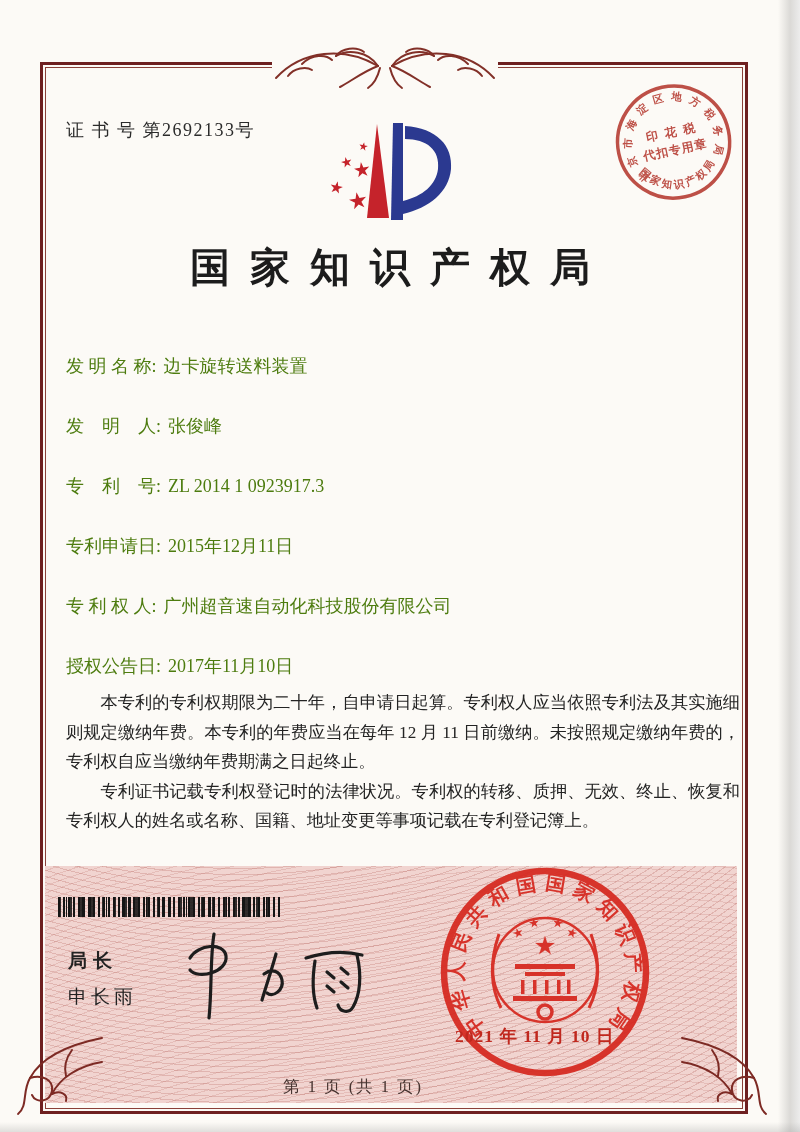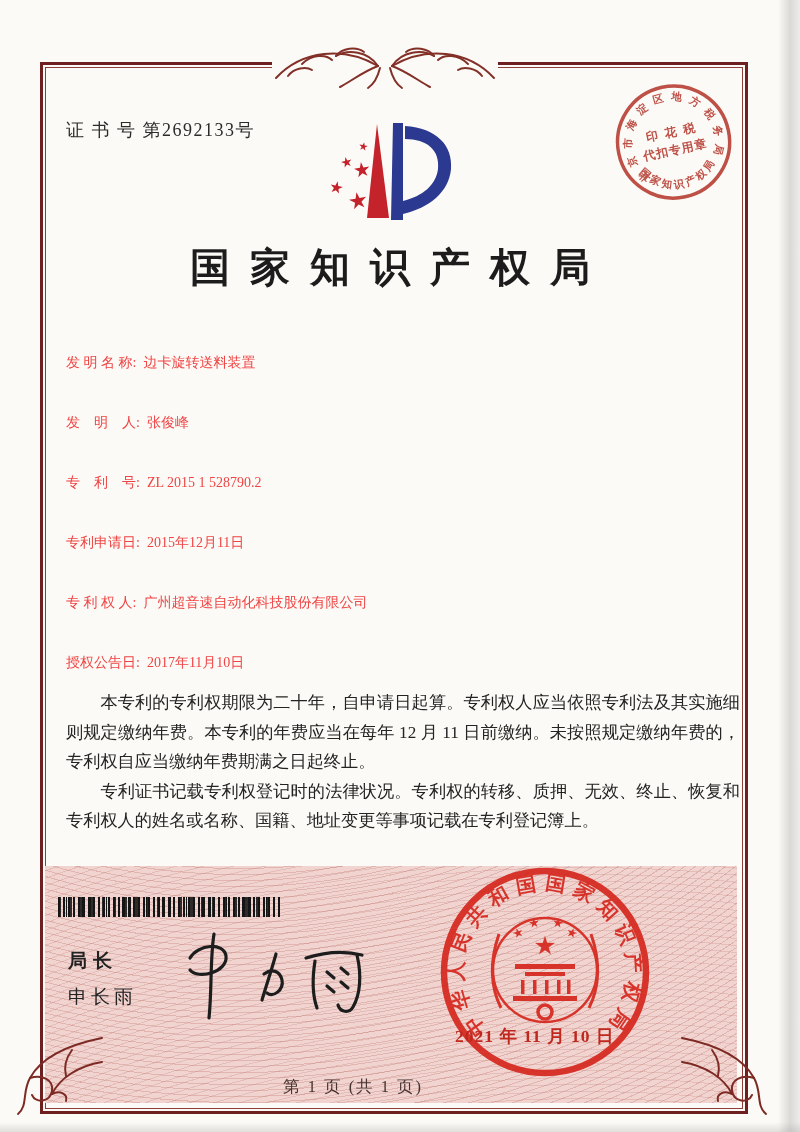--- a/index.html
+++ b/index.html
@@ -20,21 +20,21 @@
       repeating-radial-gradient(circle at 28% -640px, rgba(186,107,100,.30) 0 1px, rgba(0,0,0,0) 1px 6px),
       repeating-radial-gradient(circle at 78% 1500px, rgba(186,107,100,.22) 0 1px, rgba(0,0,0,0) 1px 7px);}
   
   .ornament-top{position:absolute;left:272px;top:42px;width:226px;height:50px;background:#fcfaf6;z-index:3;}
   .ornament-corner{position:absolute;z-index:3;}
   .flourish{stroke:#823028;fill:none;stroke-width:2;stroke-linecap:round;}
   
   .certnum{position:absolute;left:66px;top:118px;font-size:18px;letter-spacing:1.5px;color:#2b2b2b;z-index:4;}
   .title{position:absolute;left:0;top:240px;width:760px;text-align:center;font-size:40px;font-weight:bold;
     letter-spacing:20px;padding-left:20px;color:#1c1c1c;z-index:4;}
-  .field{position:absolute;left:66px;font-size:14px;color:#ef4444;z-index:4;white-space:nowrap;}
+  .field{position:absolute;left:66px;font-size:18px;color:#4d7c0f;z-index:4;white-space:nowrap;}
   .field .val{margin-left:7px;}
   .bodytext{position:absolute;left:66px;top:688px;width:674px;z-index:4;color:#232323;}
   .bodytext p{margin:0;font-size:17.2px;line-height:29.5px;text-align:justify;text-indent:2em;}
   .barcode{position:absolute;left:58px;top:897px;width:222px;height:20px;z-index:4;
     background:
       repeating-linear-gradient(90deg,#151515 0 2px,rgba(0,0,0,0) 2px 5px),
       repeating-linear-gradient(90deg,#151515 0 1px,rgba(0,0,0,0) 1px 8px),
       repeating-linear-gradient(90deg,rgba(15,15,15,.85) 0 3px,rgba(0,0,0,0) 3px 11px);}
   .director-title{position:absolute;left:68px;top:948px;font-size:19px;letter-spacing:6px;color:#222;z-index:4;font-weight:bold;}
   .director-name{position:absolute;left:68px;top:984px;font-size:19px;letter-spacing:4px;color:#222;z-index:4;}
@@ -149,21 +149,21 @@
 
   <div class="title">国家知识产权局</div>
 
   <div class="field" style="top:354px;">
     <span>发 明 名 称:</span><span class="val">边卡旋转送料装置</span>
   </div>
   <div class="field" style="top:414px;">
     <span>发　明　人:</span><span class="val">张俊峰</span>
   </div>
   <div class="field" style="top:474px;">
-    <span>专　利　号:</span><span class="val">ZL 2015 1 528790.2</span>
+    <span>专　利　号:</span><span class="val">ZL 2014 1 0923917.3</span>
   </div>
   <div class="field" style="top:534px;">
     <span>专利申请日:</span><span class="val">2015年12月11日</span>
   </div>
   <div class="field" style="top:594px;">
     <span>专 利 权 人:</span><span class="val">广州超音速自动化科技股份有限公司</span>
   </div>
   <div class="field" style="top:654px;">
     <span>授权公告日:</span><span class="val">2017年11月10日</span>
   </div>

